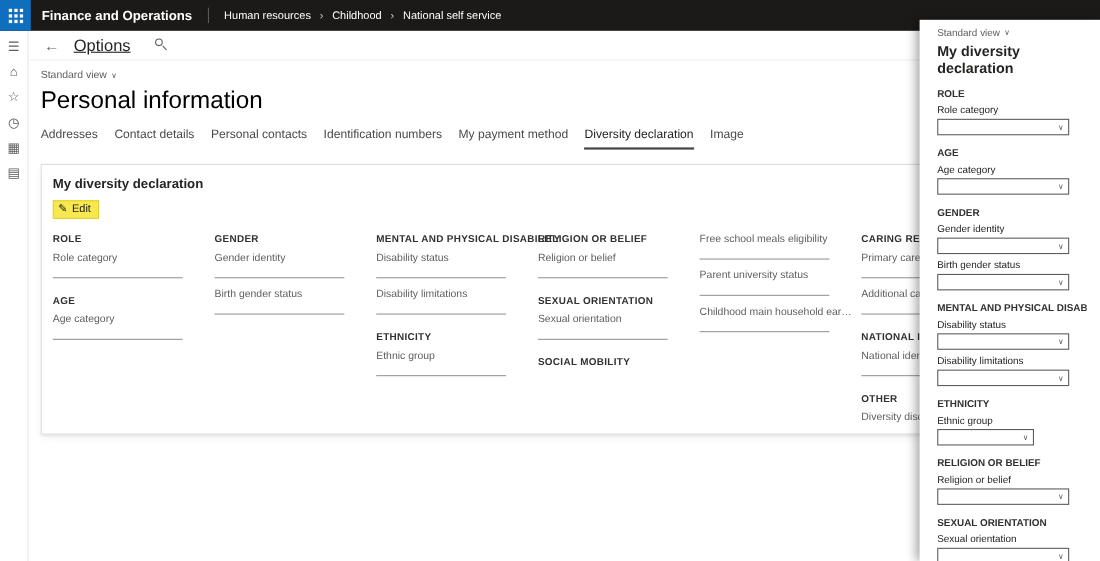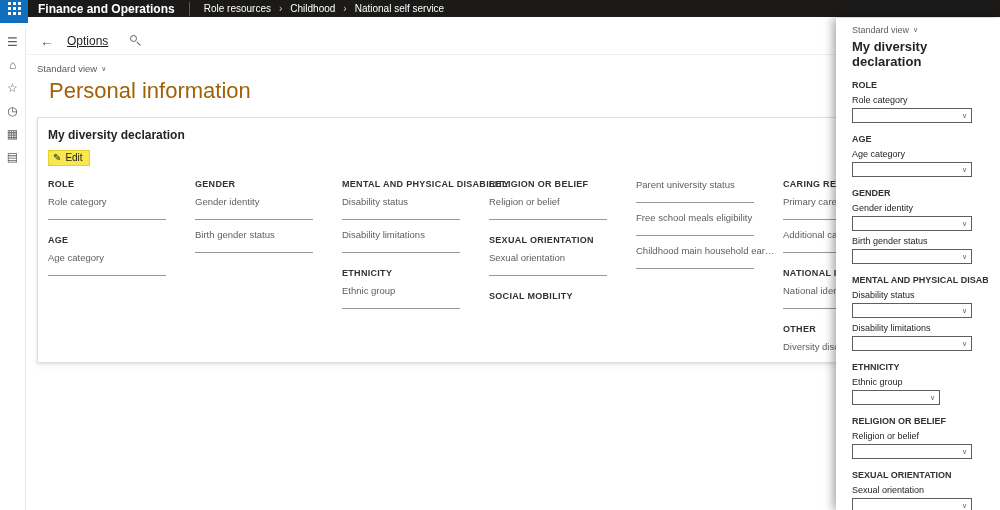--- a/index.html
+++ b/index.html
@@ -4,21 +4,21 @@
 <style>
   * { box-sizing: border-box; }
   html,body { margin:0; padding:0; }
   body {
     width:1000px; height:510px; overflow:hidden; position:relative;
     font-family:"Liberation Sans", sans-serif; background:#ffffff; color:#252423;
   }
 
   
   .header {
-    position:absolute; top:0; left:0; width:1000px; height:17px;
+    position:absolute; top:0; left:0; width:1000px; height:28px;
     background:#1b1a19; color:#fff; display:flex; align-items:center; z-index:5;
   }
   .waffle {
     width:28px; height:28px; background:#106ebe; flex:0 0 28px;
     display:flex; align-items:center; justify-content:center; cursor:pointer;
   }
   .waffle-grid { display:grid; grid-template-columns:repeat(3,3px); grid-gap:2px; }
   .waffle-grid i { width:3px; height:3px; background:#fff; display:block; }
   .app-title { font-size:12px; font-weight:bold; margin:0 14px 0 10px; white-space:nowrap; }
   .header-divider { width:1px; height:14px; background:#5a5a5a; margin-right:14px; }
@@ -37,35 +37,35 @@
     margin-bottom:10px; cursor:pointer;
   }
 
   
   .main { position:absolute; left:27px; top:28px; right:0; bottom:0; background:#fff; }
   .toolbar {
     height:27px; display:flex; align-items:center; background:#ffffff;
     border-bottom:1px solid #f0efee; padding-left:13px;
   }
   .back-button { color:#605e5c; font-size:14px; line-height:14px; cursor:pointer; margin-right:13px; }
-  .options-label { font-size:12px; color:#252423; cursor:pointer; margin-right:22px;text-decoration:underline; }
+  .options-label { font-size:15px; color:#252423; cursor:pointer; margin-right:22px;text-decoration:underline; }
   .search-button { position:relative; width:12px; height:12px; cursor:pointer; }
   .search-button .lens {
     position:absolute; top:0; left:0; width:7px; height:7px;
     border:1.3px solid #605e5c; border-radius:50%;
   }
   .search-button .tail {
     position:absolute; width:5px; height:1.3px; background:#605e5c;
     transform:rotate(45deg); left:6px; top:8px;
   }
 
   .content { padding:8px 0 0 10px; }
   .view-sel { display:flex; align-items:center; font-size:9.5px; color:#605e5c; cursor:pointer; }
   .view-sel .chev { font-size:7px; margin-left:4px; color:#605e5c; }
-  .page-title { font-size:22px; color:#a16207; margin:4px 12px 12px; font-weight:400; }
+  .page-title { font-size:22px; color:#000000; margin:4px 0 12px; font-weight:400; }
 
   .tab-bar { display:flex; font-size:11px; color:#4a4a4a; }
   .tab { margin-right:15px; padding-bottom:6px; cursor:pointer; white-space:nowrap; }
   .tab.active { color:#252423; border-bottom:2px solid #454545; }
 
   
   .card {
     margin:13px 0 0 0; width:953px; height:246px; background:#fff;
     border:1px solid #e1dfdd; box-shadow:0 1px 2px rgba(0,0,0,.08), 0 3px 7px rgba(0,0,0,.06);
     padding:10px 0 0 10px; overflow:hidden;
@@ -127,21 +127,21 @@
         <i></i>
         <i></i>
         <i></i>
         <i></i>
         <i></i>
     </span>
   </div>
   <span class="app-title">Finance and Operations</span>
   <span class="header-divider"></span>
   <div class="breadcrumb">
-      <span class="crumb">Role resources</span>
+      <span class="crumb">Human resources</span>
       <span class="bc-sep">›</span>
       <span class="crumb">Childhood</span>
       <span class="bc-sep">›</span>
       <span class="crumb">National self service</span>
     </div>
 </div>
 
 <div class="rail">
     <span class="rail-icon">☰</span>
     <span class="rail-icon">⌂</span>
@@ -161,20 +161,29 @@
     </span>
   </div>
 
   <div class="content">
     <div class="view-sel">
       <span>Standard view</span>
       <span class="chev">∨</span>
     </div>
     <div class="page-title">Personal information</div>
 
+    <div class="tab-bar">
+        <div class="tab">Addresses</div>
+        <div class="tab">Contact details</div>
+        <div class="tab">Personal contacts</div>
+        <div class="tab">Identification numbers</div>
+        <div class="tab">My payment method</div>
+        <div class="tab active">Diversity declaration</div>
+        <div class="tab">Image</div>
+      </div>
 
     <div class="card">
       <div class="card-title">My diversity declaration</div>
       <div class="edit-button">
         <span class="pencil">✎</span>
         <span>Edit</span>
       </div>
       <div class="card-grid">
           <div class="col">
             <div class="group-header first">ROLE</div>
@@ -223,25 +232,25 @@
             </div>
             <div class="group-header">SEXUAL ORIENTATION</div>
             <div class="fld">
               <div class="fld-label">Sexual orientation</div>
               <div class="fld-line"></div>
             </div>
             <div class="group-header">SOCIAL MOBILITY</div>
           </div>
           <div class="col">
             <div class="fld">
+              <div class="fld-label">Free school meals eligibility</div>
+              <div class="fld-line"></div>
+            </div>
+            <div class="fld">
               <div class="fld-label">Parent university status</div>
-              <div class="fld-line"></div>
-            </div>
-            <div class="fld">
-              <div class="fld-label">Free school meals eligibility</div>
               <div class="fld-line"></div>
             </div>
             <div class="fld">
               <div class="fld-label">Childhood main household earner occupation</div>
               <div class="fld-line"></div>
             </div>
           </div>
           <div class="col">
             <div class="group-header first">CARING RESPONSIBILITIES</div>
             <div class="fld">

